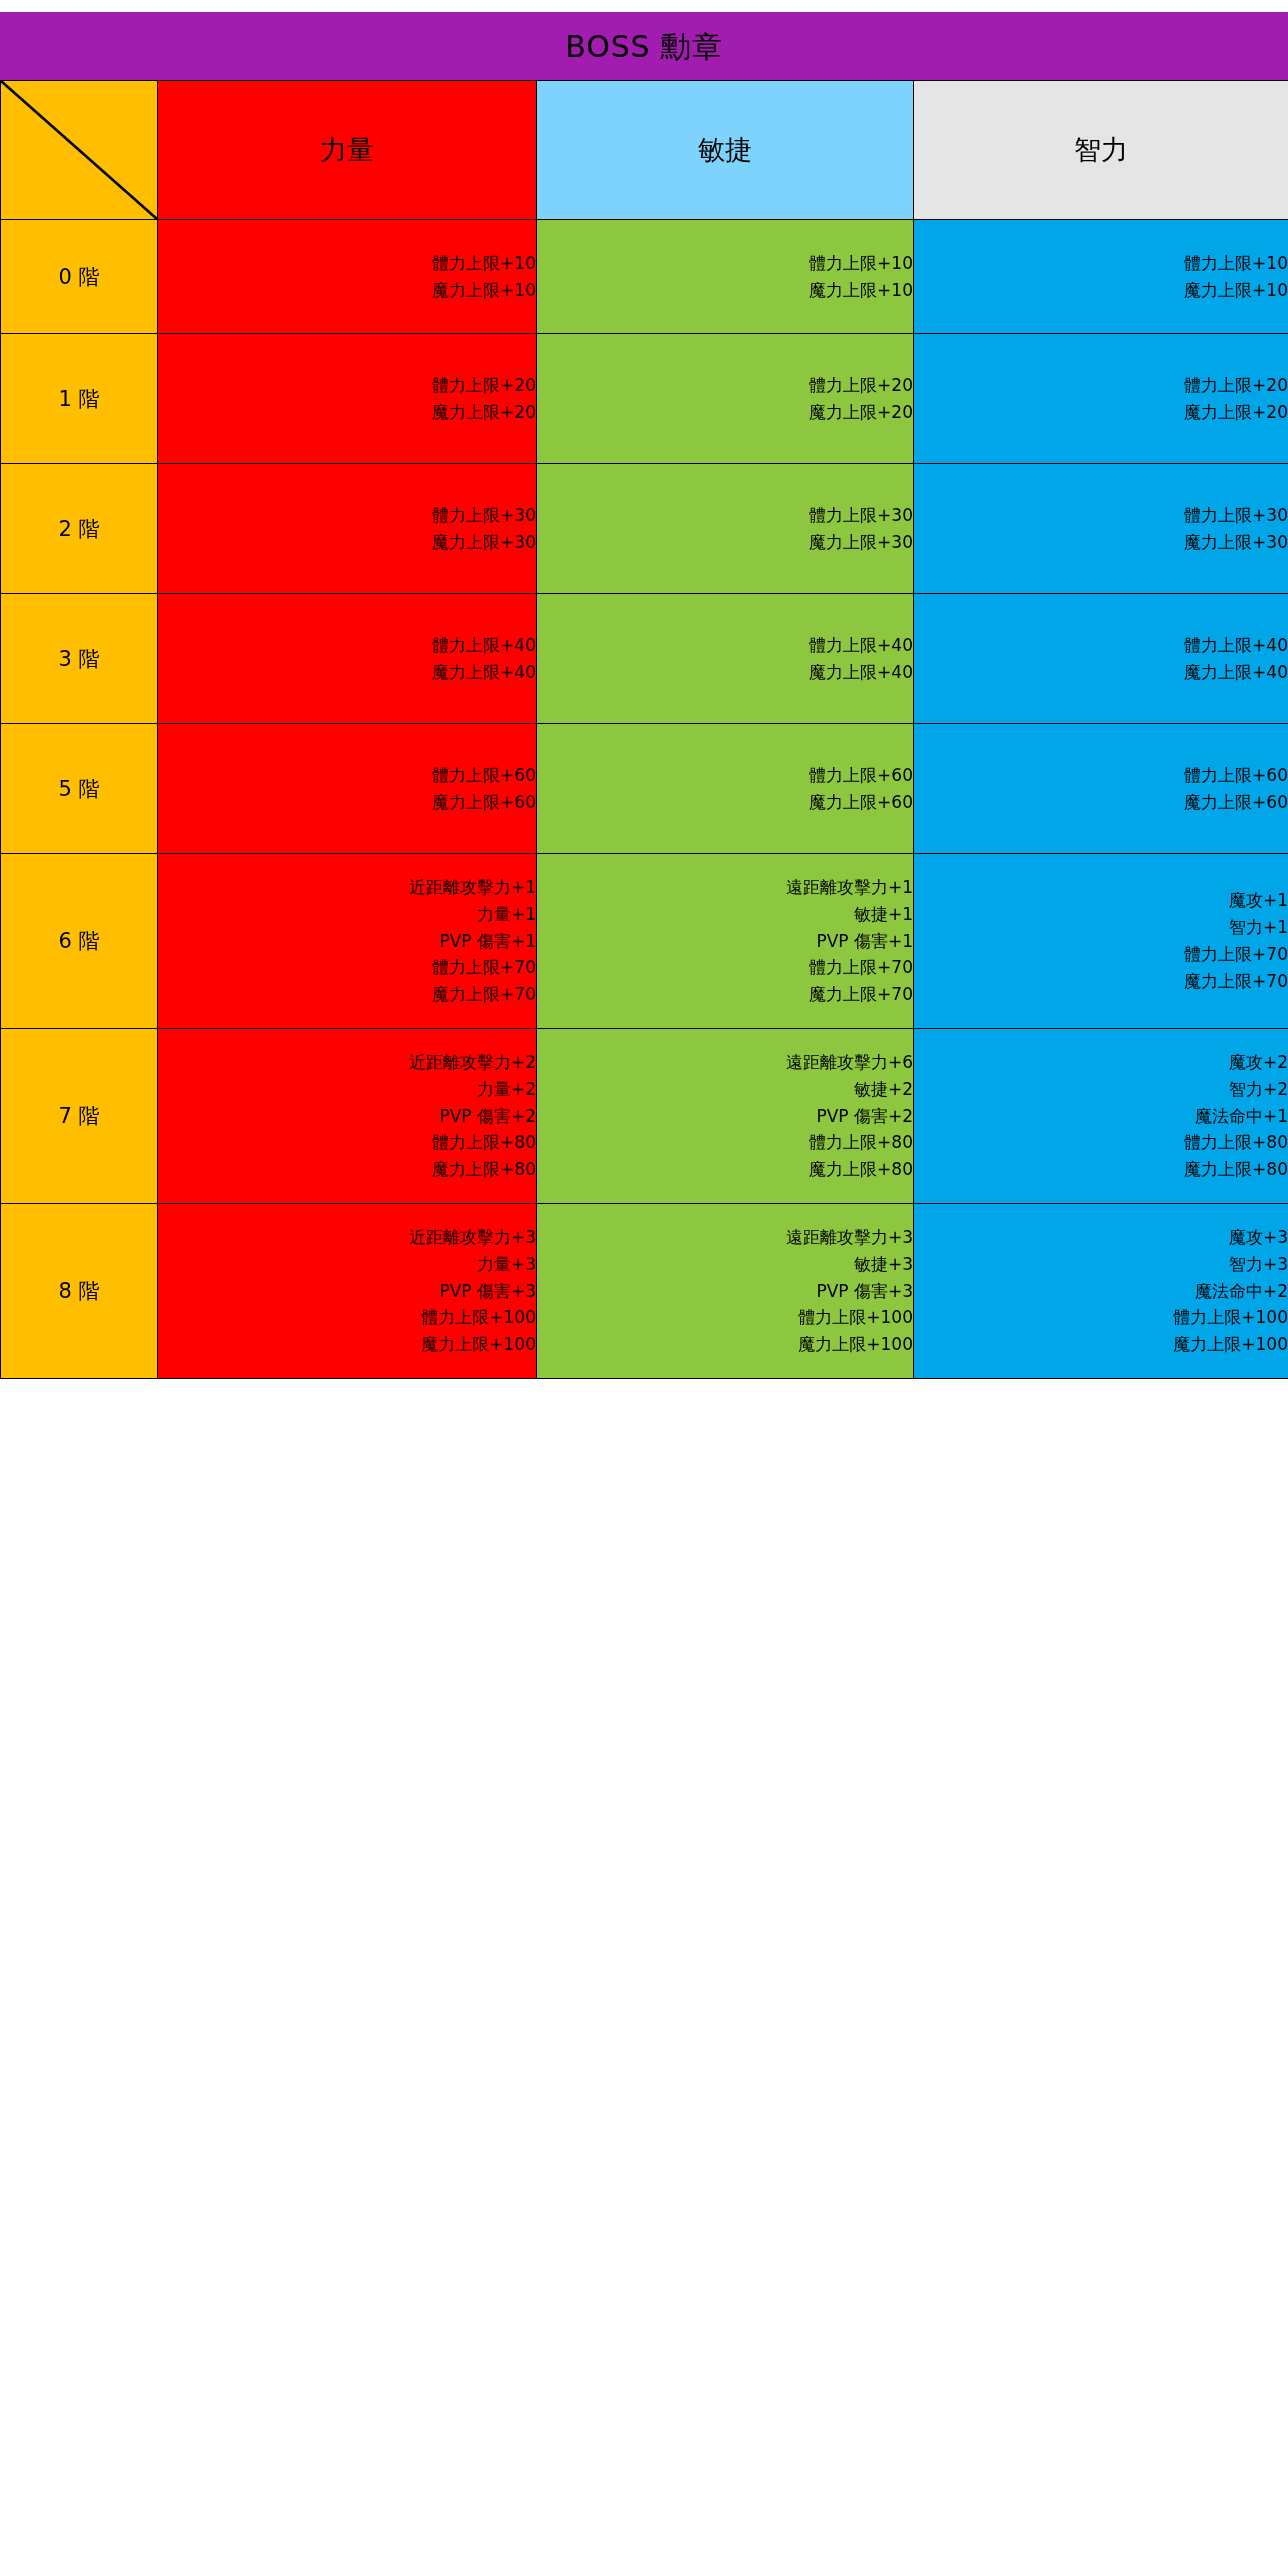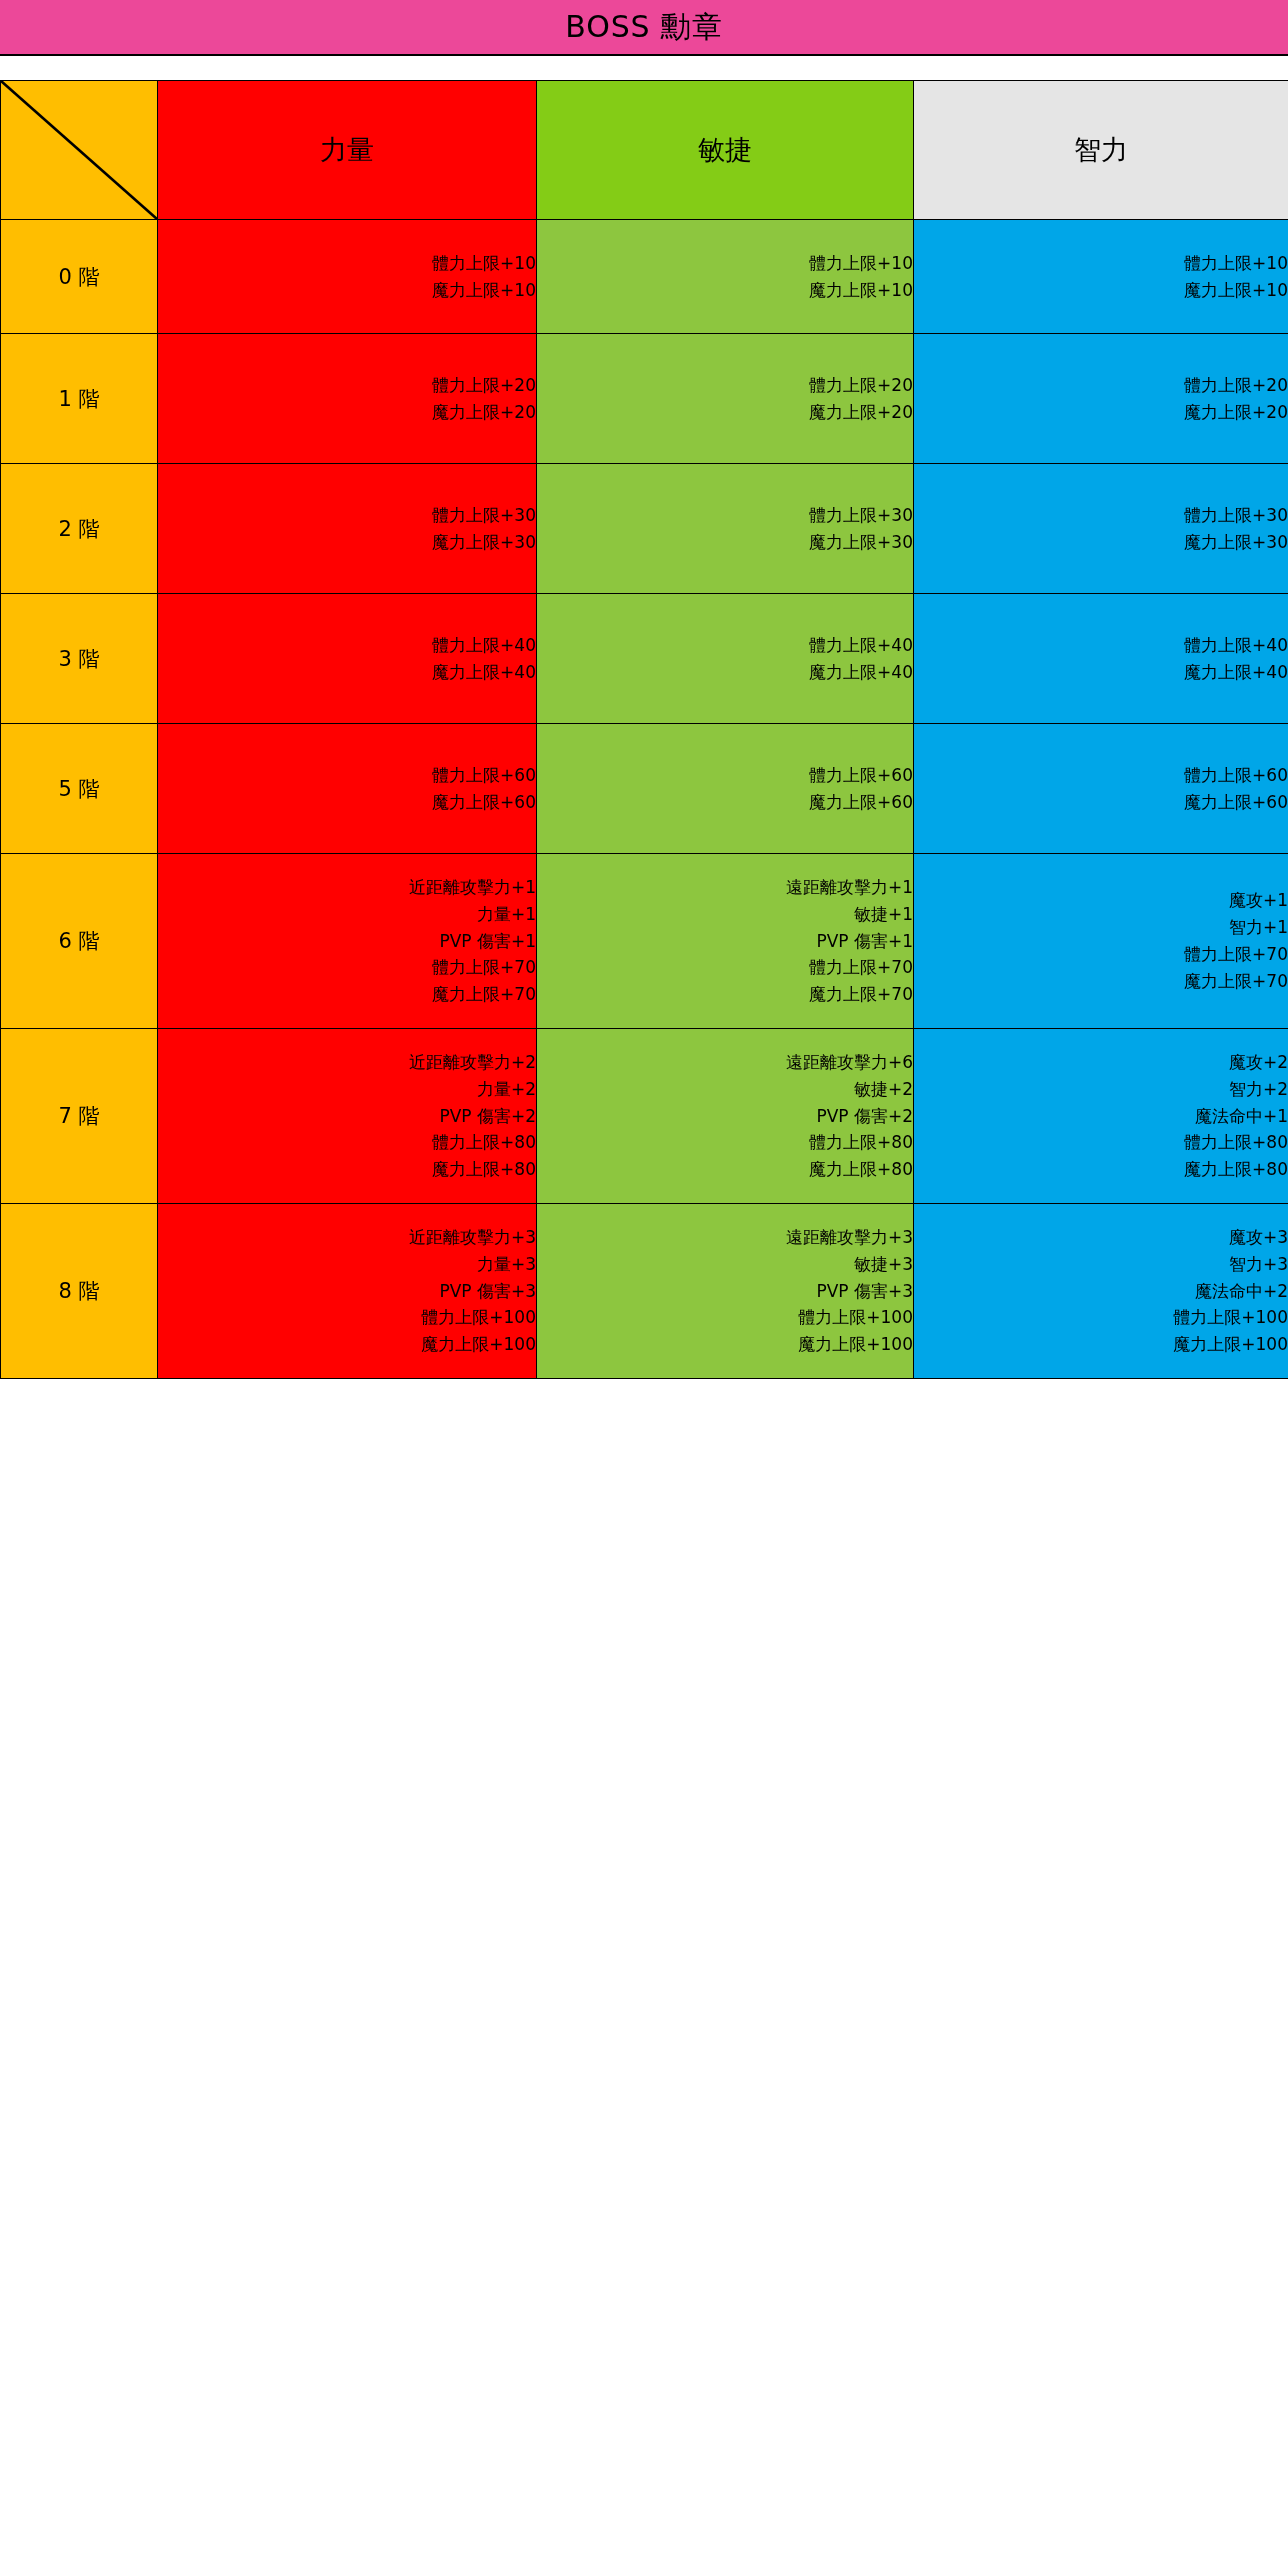--- a/index.html
+++ b/index.html
@@ -19,24 +19,24 @@
     height: 2576px;
     position: relative;
     background: #ffffff;
     box-sizing: border-box;
   }
 
   
   .title-bar {
     position: absolute;
     left: 0;
-    top: 0;
+    top: 12px;
     width: 1288px;
-    height: 56px;
-    background: #ec4899;
+    height: 72px;
+    background: #a21caf;
     border-bottom: 2.7px solid #000000;
     box-sizing: border-box;
     display: flex;
     align-items: center;
     justify-content: center;
   }
   .title-text {
     font-size: 30px;
     color: #000000;
     letter-spacing: 0.9px;
@@ -81,21 +81,21 @@
     display: block;
   }
   .hdr-cell {
     height: 139px;
     text-align: center;
     font-size: 27px;
     font-weight: 400;
     color: #000000;
   }
   .hdr-str { background: #FF0000; }
-  .hdr-agi { background: #84cc16; }
+  .hdr-agi { background: #7dd3fc; }
   .hdr-int { background: #e5e5e5; }
 
   
   .tier {
     background: #FFBE00;
     text-align: center;
     font-size: 21px;
     color: #000000;
   }
 

